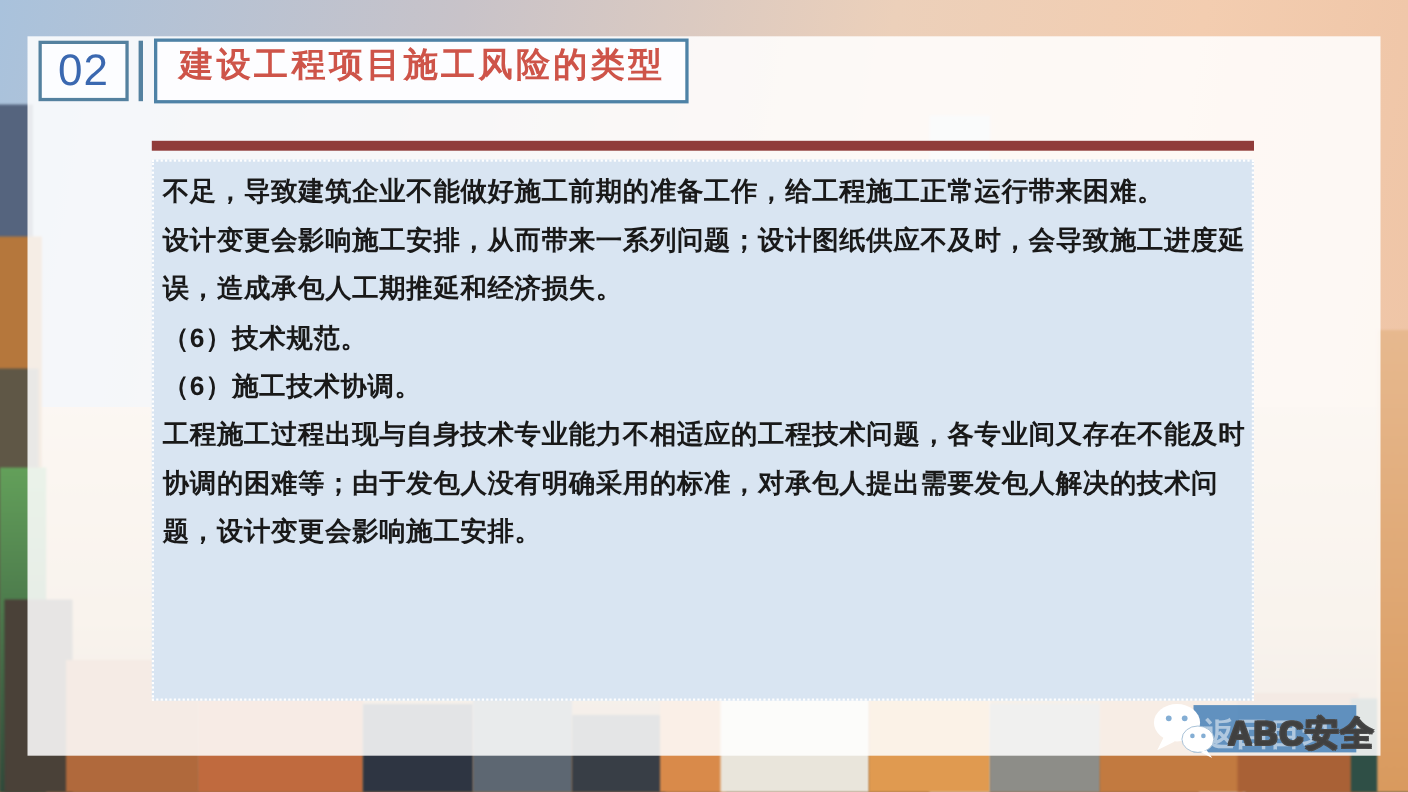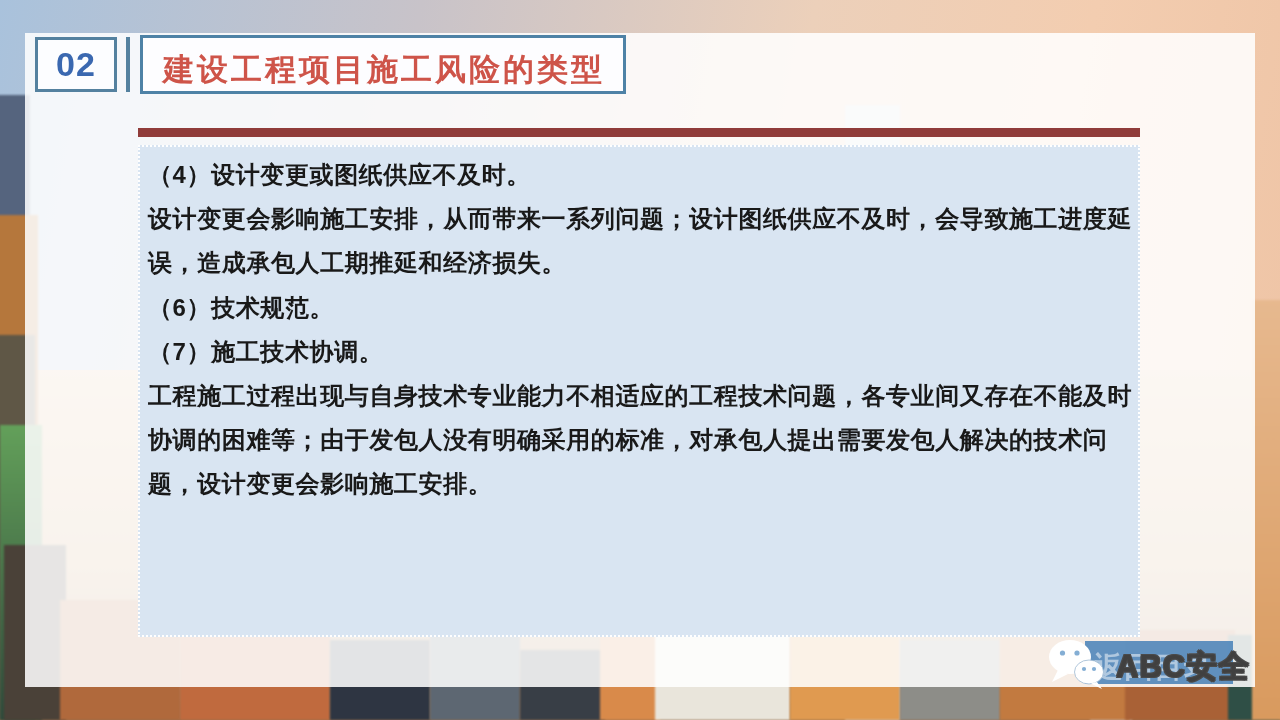--- a/index.html
+++ b/index.html
@@ -19,25 +19,25 @@
   .bldg{position:absolute;bottom:0;filter:blur(1.2px);}
   .win-grid{background-image:repeating-linear-gradient(180deg,rgba(0,0,0,0.25) 0 3px,transparent 3px 9px),
     repeating-linear-gradient(90deg,rgba(255,220,150,0.35) 0 4px,transparent 4px 9px);}
   .panel{position:absolute;left:25px;top:33px;width:1230px;height:654px;
     background:rgba(255,255,255,0.865);}
 
   
   .num-box{position:absolute;left:35px;top:37px;width:82px;height:55px;
     border:3px solid #54819f;background:rgba(252,253,255,0.93);
     display:flex;align-items:center;justify-content:center;box-sizing:border-box;}
-  .num-box span{font-size:34px;font-weight:bold;color:#3a68b0;letter-spacing:1px;}
+  .num-box span{font-size:40px;font-weight:normal;color:#3a68b0;letter-spacing:1px;}
   .header-divider{position:absolute;left:126px;top:37px;width:4px;height:55px;background:#54819f;}
   .title-box{position:absolute;left:140px;top:35px;width:486px;height:59px;
     border:3px solid #4e82a6;background:rgba(253,253,255,0.94);
-    display:flex;align-items:flex-end;box-sizing:border-box;padding-left:20px;}
+    display:flex;align-items:flex-start;box-sizing:border-box;padding-left:20px;}
   .title-box span{font-size:31px;font-weight:bold;color:#ce5449;letter-spacing:3px;}
 
   
   .red-strip{position:absolute;left:138px;top:128px;width:1002px;height:9px;
     background:rgba(138,49,47,0.95);}
   .content-box{position:absolute;left:138px;top:145px;width:1002px;height:492px;
     box-sizing:border-box;border:2px dotted #ffffff;background:#d9e5f2;
     padding:6px 10px 0 8px;}
   .content-box .line{
     font-size:24px;font-weight:600;color:#191919;line-height:44.2px;
@@ -92,25 +92,25 @@
     <span>02</span>
   </div>
   <div class="header-divider"></div>
   <div class="title-box">
     <span>建设工程项目施工风险的类型</span>
   </div>
 
   <div class="red-strip"></div>
 
   <div class="content-box">
-    <div class="line">（4）设计变更或图纸供应不及时。</div>
+    <div class="line">不足，导致建筑企业不能做好施工前期的准备工作，给工程施工正常运行带来困难。</div>
     <div class="line">设计变更会影响施工安排，从而带来一系列问题；设计图纸供应不及时，会导致施工进度延</div>
     <div class="line">误，造成承包人工期推延和经济损失。</div>
     <div class="line">（6）技术规范。</div>
-    <div class="line">（7）施工技术协调。</div>
+    <div class="line">（6）施工技术协调。</div>
     <div class="line">工程施工过程出现与自身技术专业能力不相适应的工程技术问题，各专业间又存在不能及时</div>
     <div class="line">协调的困难等；由于发包人没有明确采用的标准，对承包人提出需要发包人解决的技术问</div>
     <div class="line">题，设计变更会影响施工安排。</div>
   </div>
 
   <div class="wm-bar"></div>
   <div class="wm-ghost">返回目录</div>
   <svg class="wm-icon" viewBox="0 0 62 54">
     <ellipse cx="24" cy="20" rx="21" ry="17" fill="#ffffff"></ellipse>
     <polygon points="12,33 6,45 22,37" fill="#ffffff"></polygon>

